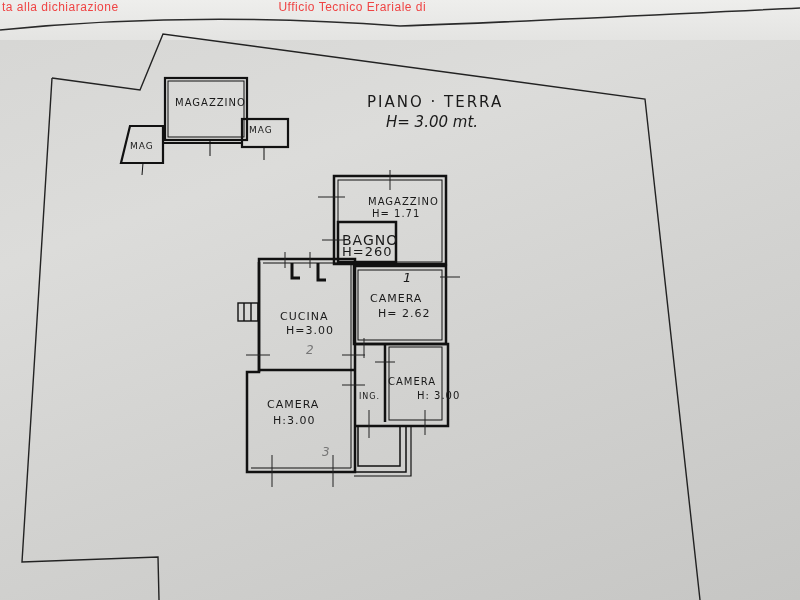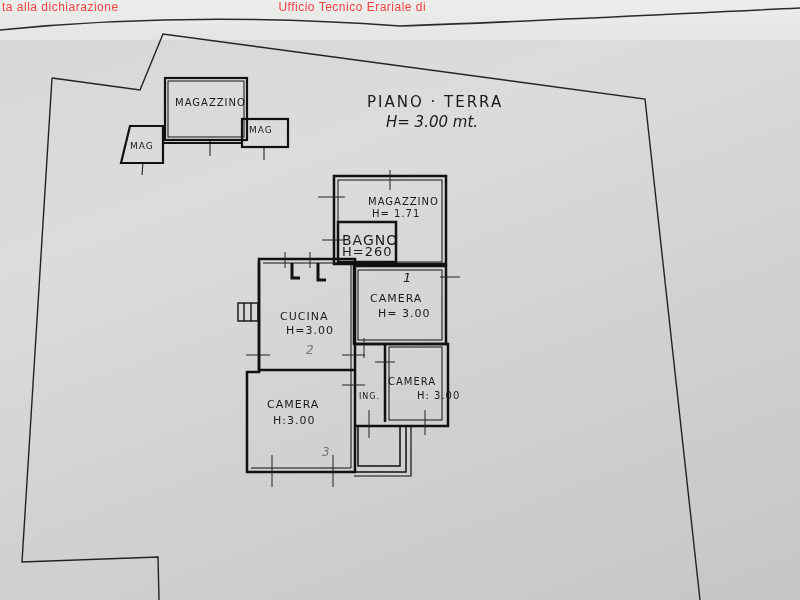--- a/index.html
+++ b/index.html
@@ -111,21 +111,21 @@
 <div class="lbl hand" style="left:378px;top:113px;font-size:15px;letter-spacing:0;margin-left:8px;">H= 3.00 mt.</div>
 
 <div class="lbl" style="left:368px;top:196px;font-size:10px;">MAGAZZINO</div>
 <div class="lbl" style="left:372px;top:208px;font-size:10px;">H= 1.71</div>
 
 <div class="lbl" style="left:342px;top:232px;font-size:14px;">BAGNO</div>
 <div class="lbl" style="left:342px;top:244px;font-size:13px;">H=260</div>
 
 <div class="lbl hand" style="left:403px;top:270px;font-size:13px;">1</div>
 <div class="lbl" style="left:370px;top:292px;font-size:11px;">CAMERA</div>
-<div class="lbl" style="left:378px;top:307px;font-size:11px;">H= 3.00</div>
+<div class="lbl" style="left:378px;top:307px;font-size:11px;">H= 2.62</div>
 
 <div class="lbl" style="left:280px;top:310px;font-size:11px;">CUCINA</div>
 <div class="lbl" style="left:286px;top:324px;font-size:11px;">H=3.00</div>
 <div class="lbl hand" style="left:306px;top:343px;font-size:12px;color:#777;">2</div>
 
 <div class="lbl" style="left:388px;top:376px;font-size:10px;">CAMERA</div>
 <div class="lbl" style="left:417px;top:390px;font-size:10px;">H: 3.00</div>
 
 <div class="lbl" style="left:359px;top:392px;font-size:8px;">ING.</div>
 

